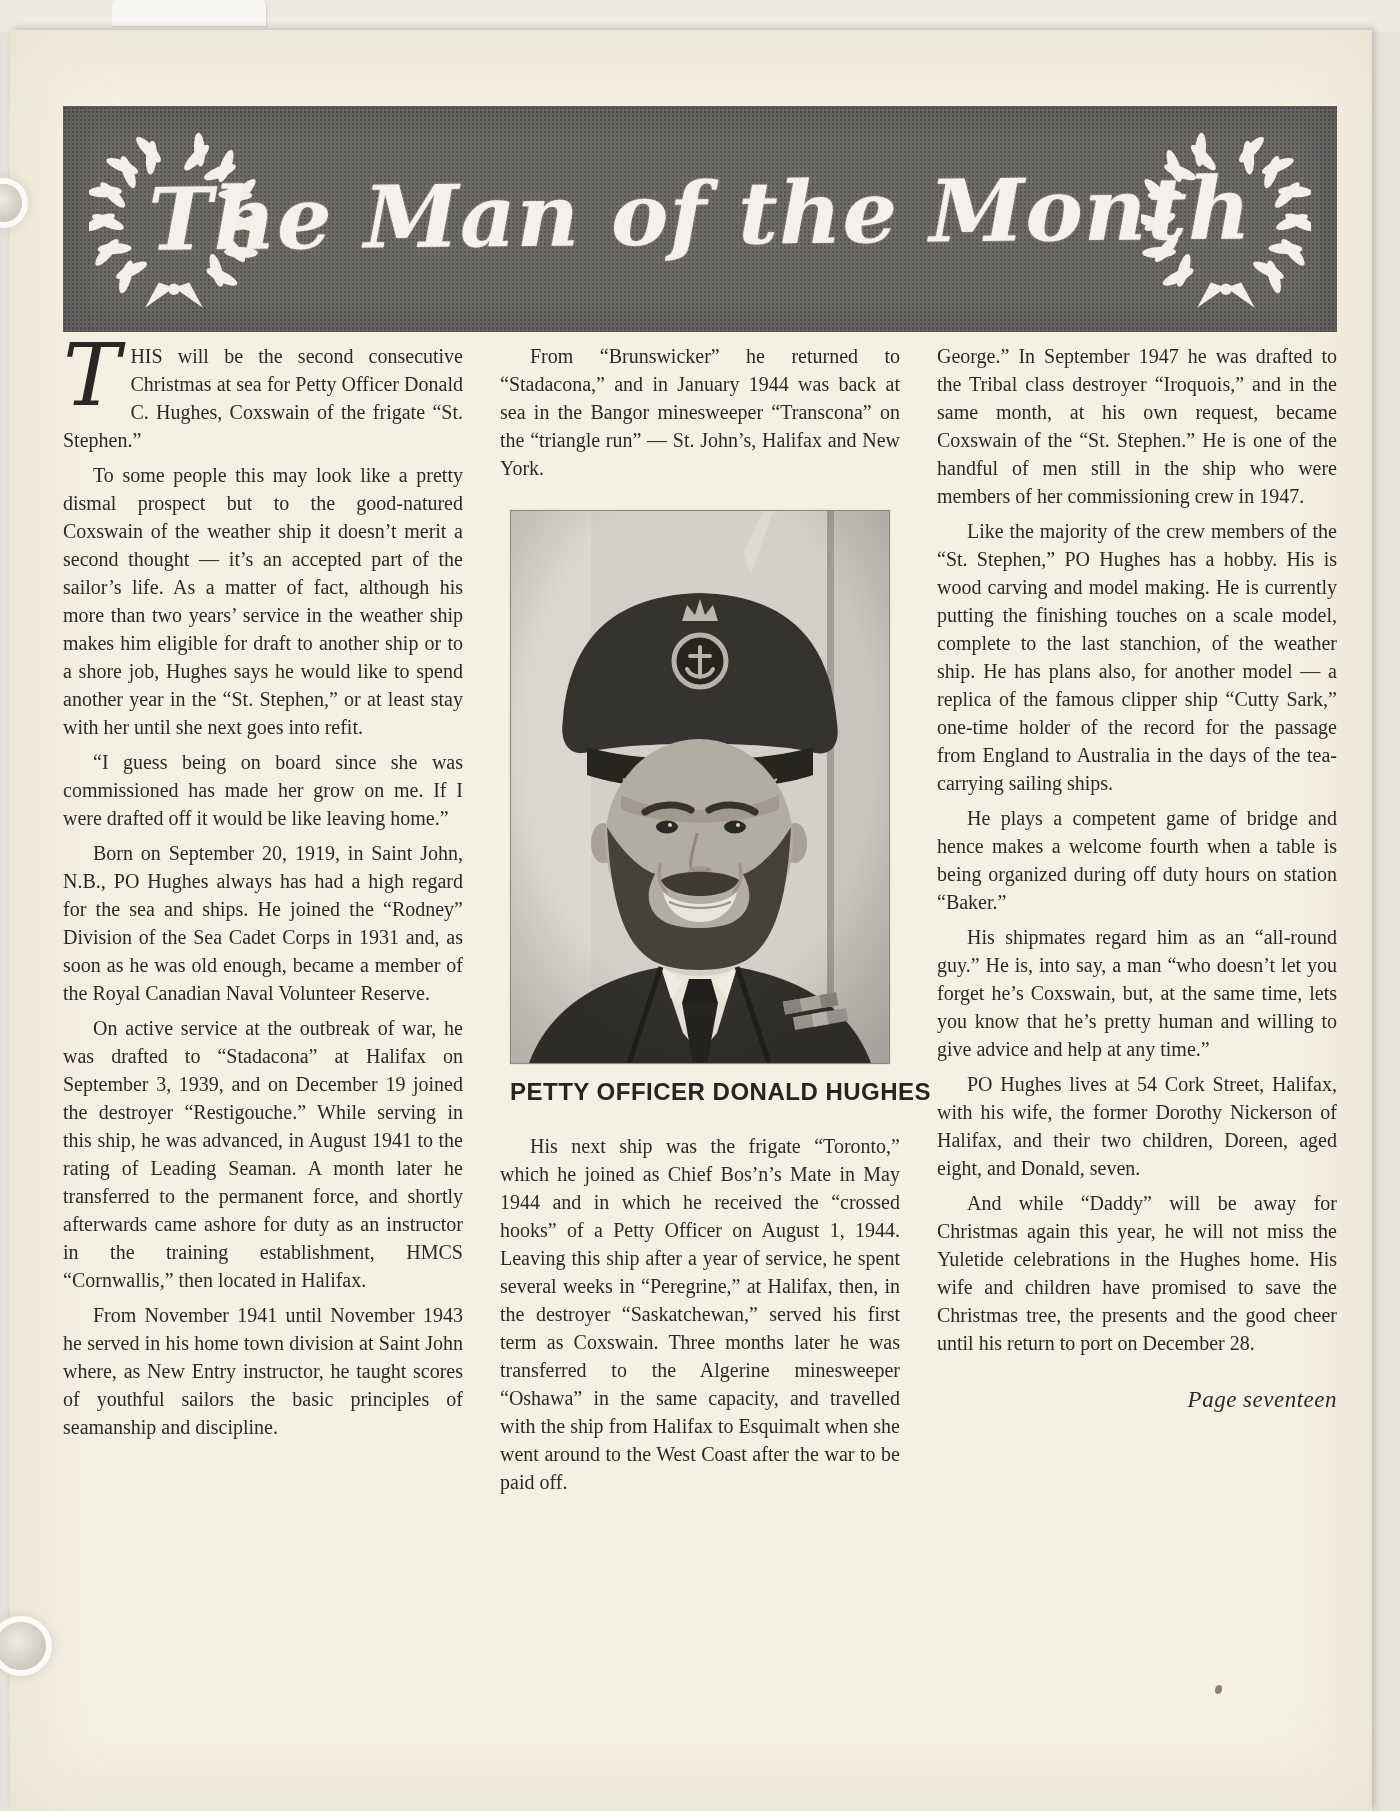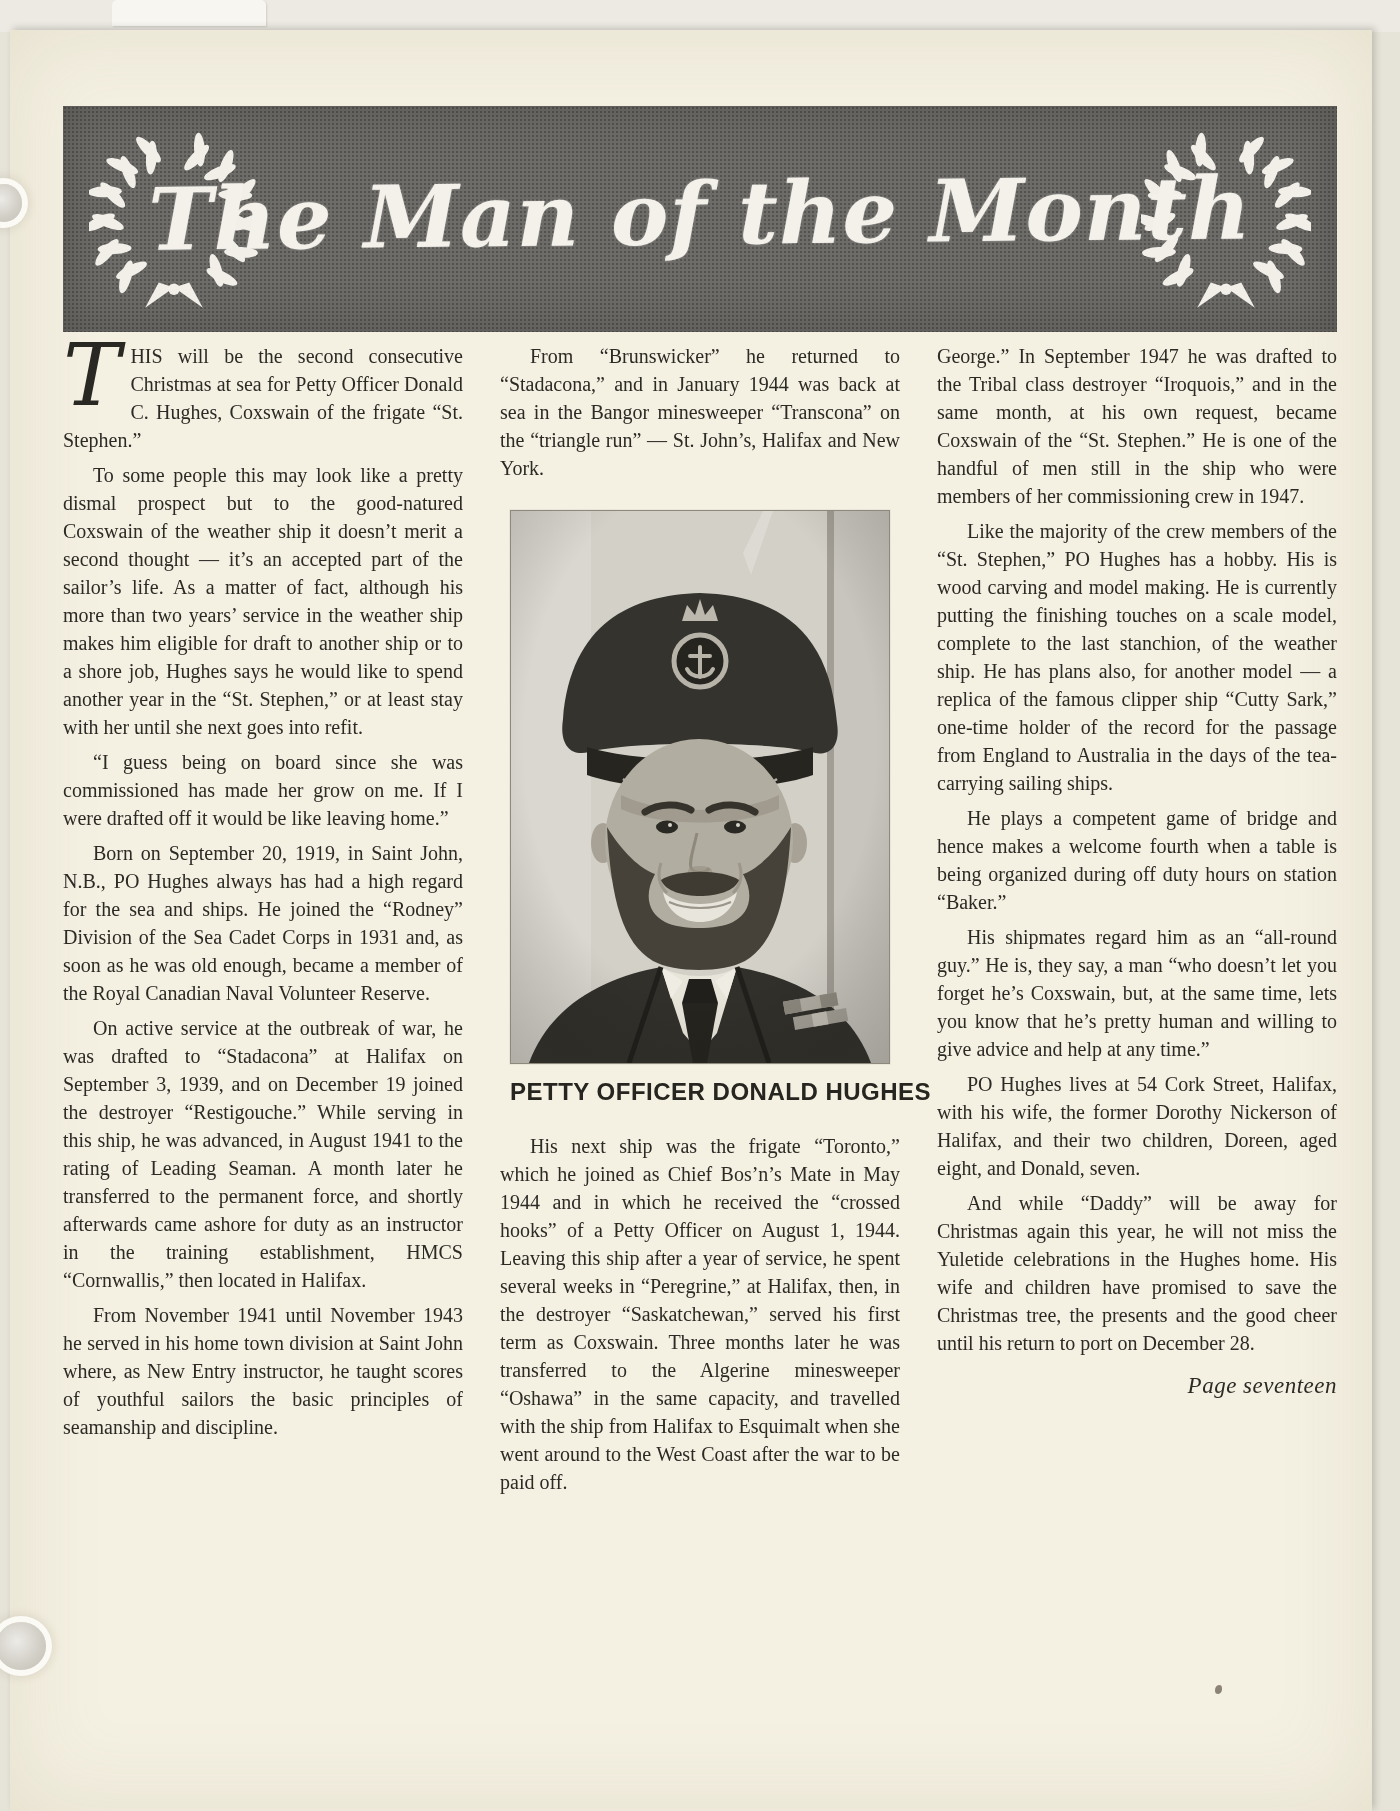--- a/index.html
+++ b/index.html
@@ -93,21 +93,21 @@
     margin-top: 14px;
     text-align: center;
     font-family: "Liberation Sans", sans-serif;
     font-weight: bold;
     font-size: 24px;
     letter-spacing: 0.5px;
     color: #26251f;
     white-space: nowrap;
   }
   .page-number {
-    margin-top: 16px;
+    margin-top: 30px;
     text-align: right;
     font-style: italic;
     font-size: 23px;
     letter-spacing: 0.5px;
     color: #2c2a25;
   }
   .ink-speck {
     position: absolute; left: 1205px; top: 1655px;
     width: 7px; height: 9px; border-radius: 60% 40% 55% 45%;
     background: #8a8376;
@@ -327,21 +327,21 @@
         <figcaption>PETTY OFFICER DONALD HUGHES</figcaption>
       </figure>
 
       <p>His next ship was the frigate “Toronto,” which he joined as Chief Bos’n’s Mate in May 1944 and in which he received the “crossed hooks” of a Petty Officer on August 1, 1944. Leaving this ship after a year of service, he spent several weeks in “Peregrine,” at Halifax, then, in the destroyer “Saskatchewan,” served his first term as Coxswain. Three months later he was transferred to the Algerine minesweeper “Oshawa” in the same capacity, and travelled with the ship from Halifax to Esquimalt when she went around to the West Coast after the war to be paid off.</p>
     </div>
 
     <div class="col">
       <p class="first-para">George.” In September 1947 he was drafted to the Tribal class destroyer “Iroquois,” and in the same month, at his own request, became Coxswain of the “St. Stephen.” He is one of the handful of men still in the ship who were members of her commissioning crew in 1947.</p>
       <p>Like the majority of the crew members of the “St. Stephen,” PO Hughes has a hobby. His is wood carving and model making. He is currently putting the finishing touches on a scale model, complete to the last stanchion, of the weather ship. He has plans also, for another model — a replica of the famous clipper ship “Cutty Sark,” one-time holder of the record for the passage from England to Australia in the days of the tea-carrying sailing ships.</p>
       <p>He plays a competent game of bridge and hence makes a welcome fourth when a table is being organized during off duty hours on station “Baker.”</p>
-      <p>His shipmates regard him as an “all-round guy.” He is, they say, a man “who doesn’t let you forget he’s Coxswain, but, at the same time, lets you know that he’s pretty human and willing to give advice and help at any time.”</p>
+      <p>His shipmates regard him as an “all-round guy.” He is, into say, a man “who doesn’t let you forget he’s Coxswain, but, at the same time, lets you know that he’s pretty human and willing to give advice and help at any time.”</p>
       <p>PO Hughes lives at 54 Cork Street, Halifax, with his wife, the former Dorothy Nickerson of Halifax, and their two children, Doreen, aged eight, and Donald, seven.</p>
       <p>And while “Daddy” will be away for Christmas again this year, he will not miss the Yuletide celebrations in the Hughes home. His wife and children have promised to save the Christmas tree, the presents and the good cheer until his return to port on December 28.</p>
       <div class="page-number">Page seventeen</div>
     </div>
 
   </div>
 
   <div class="ink-speck"></div>
 </div>
 

